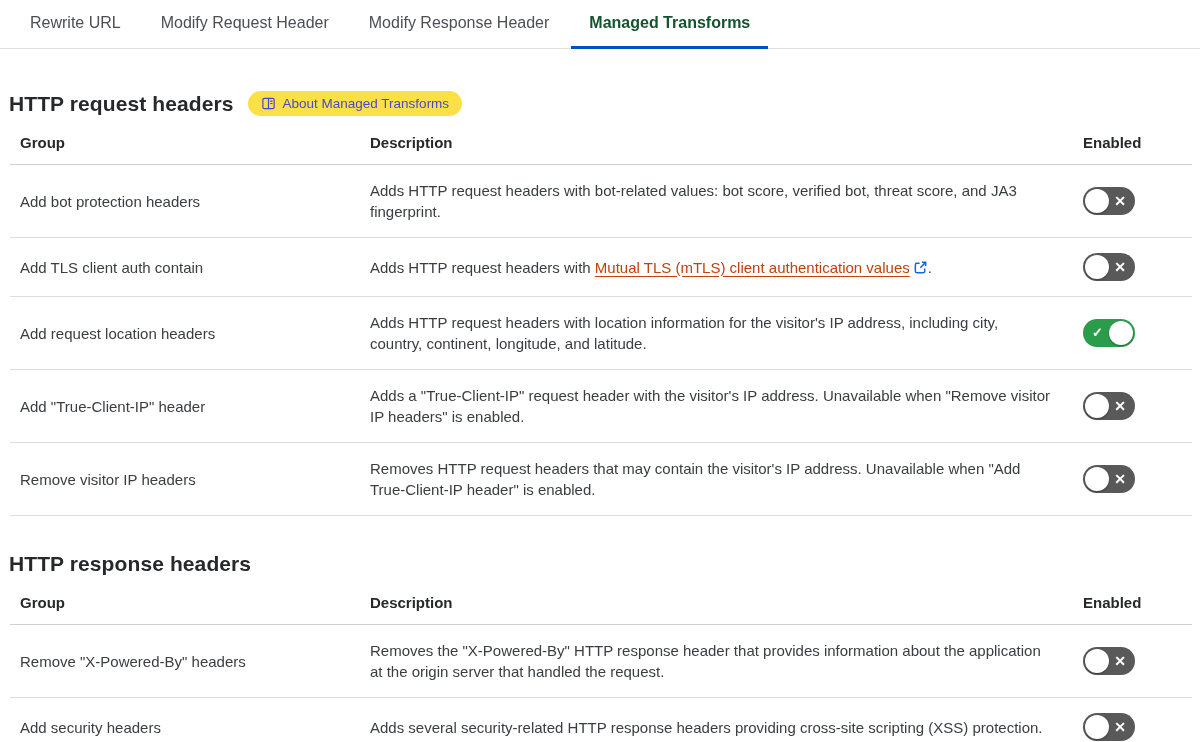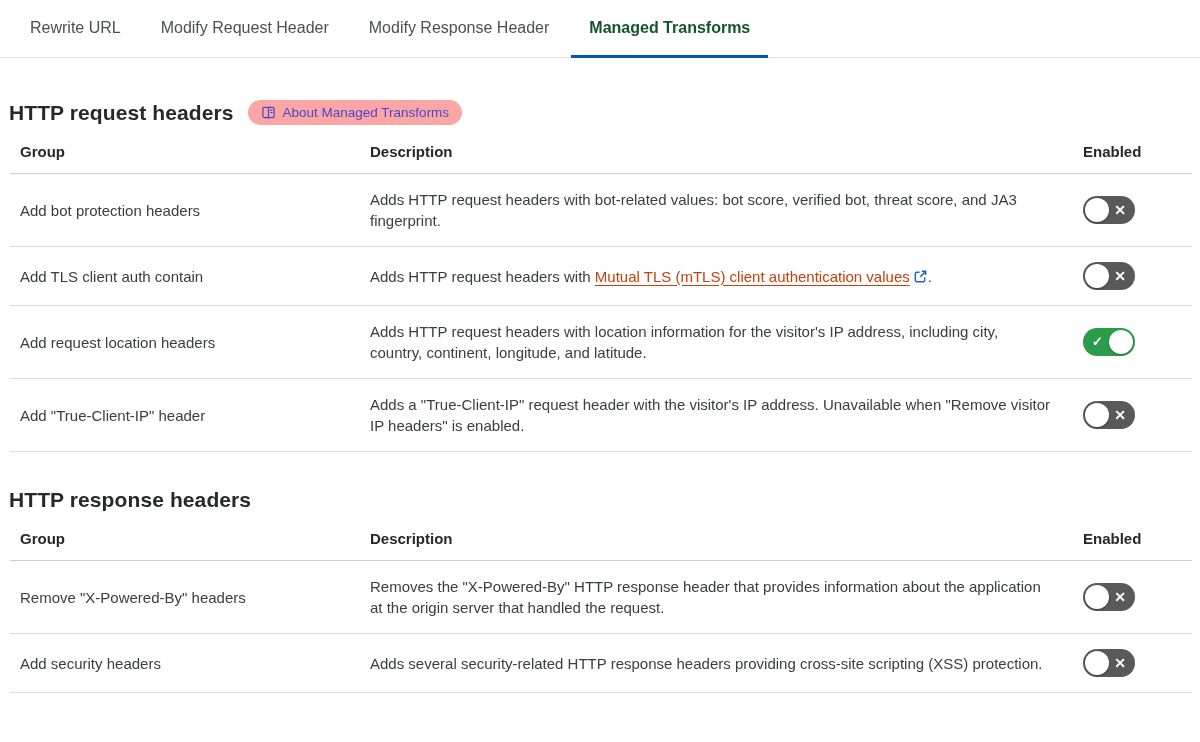--- a/index.html
+++ b/index.html
@@ -10,21 +10,21 @@
     color:#36393d;
     overflow:hidden;
   }
 
   
   .tabbar {
     display:flex;
     align-items:stretch;
     border-bottom:1px solid #e2e2e2;
     padding-left:10px;
-    height:58px;
+    height:49px;
   }
   .tab {
     display:flex; align-items:center;
     padding:0 18px;
     margin:0 2px;
     font-size:16px;
     color:#4c4f53;
     cursor:pointer;
     border-bottom:3px solid transparent;
     margin-bottom:-1px;
@@ -42,21 +42,21 @@
     margin:42px 0 10px 9px;
   }
   .section-head h2 {
     font-size:21px;
     font-weight:700;
     color:#26282b;
     letter-spacing:.1px;
   }
   .badge {
     display:inline-flex; align-items:center; gap:7px;
-    background:#fca5a5;
+    background:#fde047;
     color:#4b47cd;
     border-radius:15px;
     padding:5px 13px;
     font-size:13.5px;
     cursor:pointer;
     white-space:nowrap;
   }
   .badge svg { flex:0 0 auto; }
 
   
@@ -198,20 +198,30 @@
         <tr>
           <td>Add "True-Client-IP" header</td>
           <td>Adds a "True-Client-IP" request header with the visitor's IP address. Unavailable when "Remove visitor IP headers" is enabled.</td>
           <td class="en-cell">
             <div class="toggle off">
               <span class="knob"></span>
               <span class="glyph">✕</span>
             </div>
           </td>
         </tr>
+        <tr>
+          <td>Remove visitor IP headers</td>
+          <td>Removes HTTP request headers that may contain the visitor's IP address. Unavailable when "Add True-Client-IP header" is enabled.</td>
+          <td class="en-cell">
+            <div class="toggle off">
+              <span class="knob"></span>
+              <span class="glyph">✕</span>
+            </div>
+          </td>
+        </tr>
       </tbody>
   </table>
 </section>
 
 <section>
   <div class="section-head" style="margin-top:36px;">
     <h2>HTTP response headers</h2>
   </div>
   <table>
     <colgroup>

